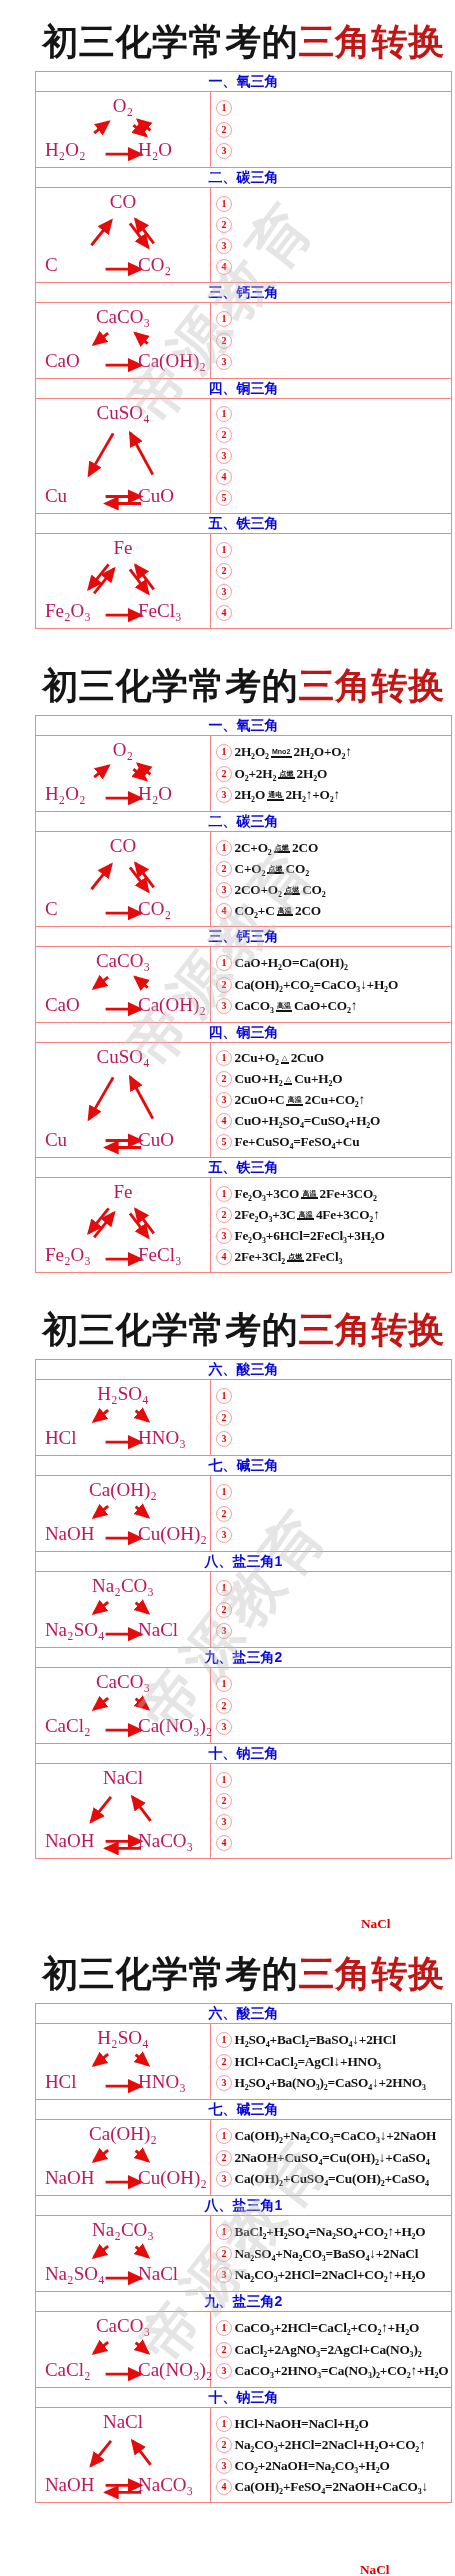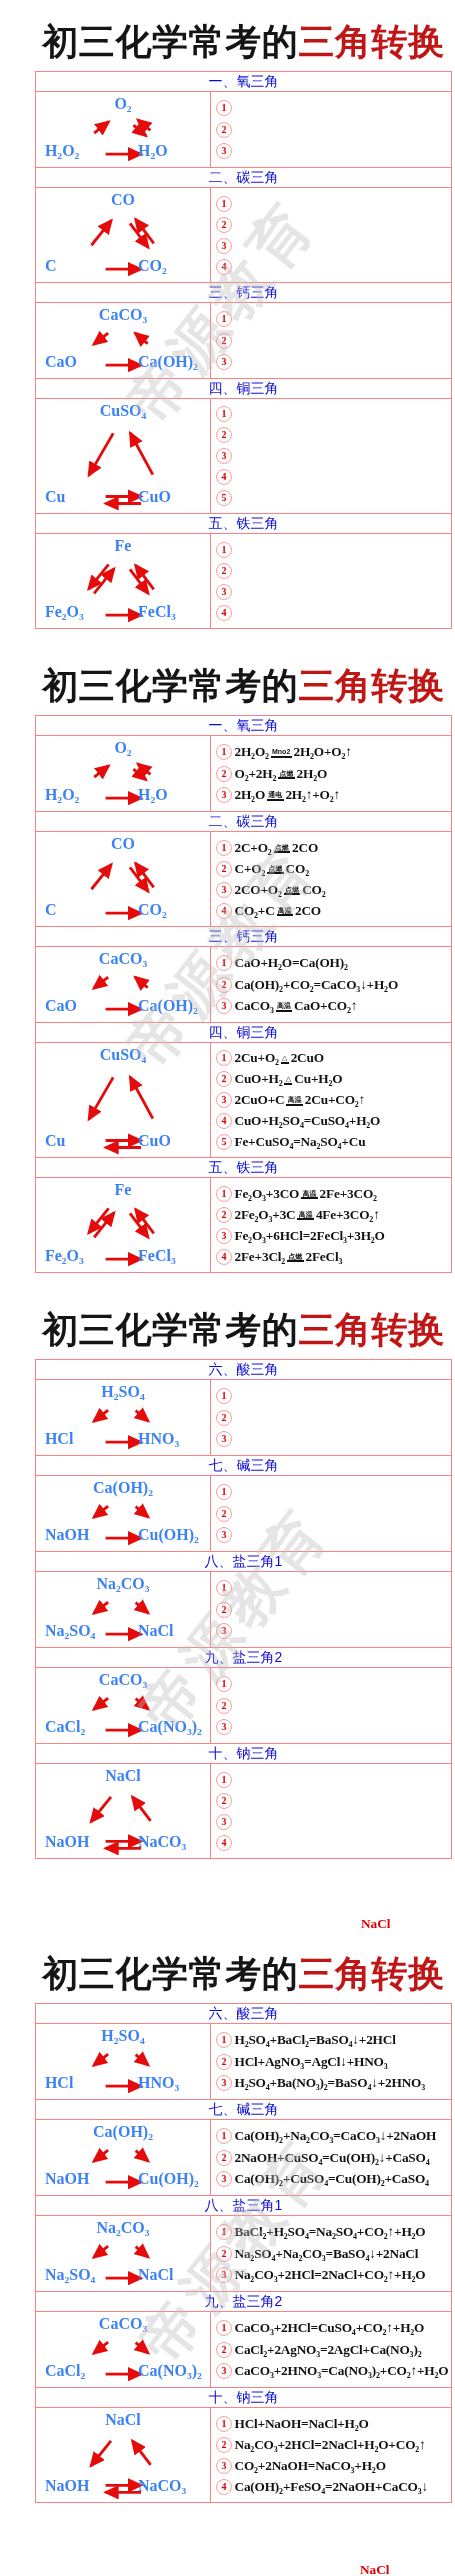--- a/index.html
+++ b/index.html
@@ -13,31 +13,31 @@
     font-size:36px;font-weight:900;letter-spacing:0.6px;line-height:1.1;white-space:nowrap;
   }
   .t-black{color:#151515;}
   .t-red{color:#c11616;}
   .sheet{
     position:absolute;left:19px;top:71px;width:415px;
     border:1.3px solid #f98383;background:#ffffff;
   }
   .row-header{
     height:19px;line-height:19px;text-align:center;
-    color:#0b0bd9;font-weight:normal;font-size:14px;
+    color:#0b0bd9;font-weight:bold;font-size:14px;
     border-top:1.3px solid #f98383;border-bottom:1.3px solid #f98383;
     background:#ffffff;
   }
   .sheet > .row-header:first-child{border-top:none;}
   .row-content{display:flex;background:#ffffff;}
   .tri-cell{width:174px;flex:none;position:relative;border-right:1.3px solid #f98383;}
   .tri-svg{position:absolute;left:0;top:0;}
   .tlab{
     position:absolute;font-family:"Liberation Serif","DejaVu Serif",serif;
-    font-weight:bold;font-size:16px;color:#3b82f6;white-space:nowrap;line-height:1;
+    font-weight:normal;font-size:19px;color:#be185d;white-space:nowrap;line-height:1;
   }
   .tlab.top{left:50%;transform:translateX(-50%);top:3.8px;}
   .tlab.bl{left:8.9px;bottom:7.6px;}
   .tlab.br{left:102px;bottom:7.6px;}
   .eq-cell{
     flex:1;display:flex;flex-direction:column;justify-content:space-evenly;
     padding:2.5px 1.3px 2.5px 5px;min-width:0;
   }
   .eq-line{display:flex;align-items:center;gap:2.5px;}
   .circ{
@@ -336,21 +336,21 @@
             <div class="eq-line">
               <span class="circ">3</span>
               <span class="eq">2CuO+C<span class="cond">高温</span>2Cu+CO₂↑</span>
             </div>
             <div class="eq-line">
               <span class="circ">4</span>
               <span class="eq">CuO+H₂SO₄=CuSO₄+H₂O</span>
             </div>
             <div class="eq-line">
               <span class="circ">5</span>
-              <span class="eq">Fe+CuSO₄=Na₂SO₄+Cu</span>
+              <span class="eq">Fe+CuSO₄=FeSO₄+Cu</span>
             </div>
           </div>
         </div>
         <div class="row-header">五、铁三角</div>
         <div class="row-content" style="height: 94px;">
           <div class="tri-cell">
             <svg width="174" height="94" class="tri-svg" viewBox="0 0 275 148">
               <line x1="91.84082761487136" y1="93.63622454130217" x2="123.35531032823238" y2="54.48186723076272" stroke="#e50b0b" stroke-width="4.5" marker-end="url(#ah)"></line>
               <line x1="114.78618179034027" y1="47.584763773434915" x2="83.27169907697925" y2="86.73912108397437" stroke="#e50b0b" stroke-width="4.5" marker-end="url(#ah)"></line>
               <line x1="148.49990537435795" y1="55.65155678769023" x2="177.32895025641193" y2="93.78029356718096" stroke="#e50b0b" stroke-width="4.5" marker-end="url(#ah)"></line>
@@ -529,25 +529,25 @@
             <span class="tlab bl">HCl</span>
             <span class="tlab br">HNO₃</span>
           </div>
           <div class="eq-cell">
             <div class="eq-line">
               <span class="circ">1</span>
               <span class="eq">H₂SO₄+BaCl₂=BaSO₄↓+2HCl</span>
             </div>
             <div class="eq-line">
               <span class="circ">2</span>
-              <span class="eq">HCl+AgNO₃=AgCl↓+HNO₃</span>
-            </div>
-            <div class="eq-line">
-              <span class="circ">3</span>
-              <span class="eq">H₂SO₄+Ba(NO₃)₂=BaSO₄↓+2HNO₃</span>
+              <span class="eq">HCl+CaCl₂=AgCl↓+HNO₃</span>
+            </div>
+            <div class="eq-line">
+              <span class="circ">3</span>
+              <span class="eq">H₂SO₄+Ba(NO₃)₂=CaSO₄↓+2HNO₃</span>
             </div>
           </div>
         </div>
         <div class="row-header">七、碱三角</div>
         <div class="row-content" style="height: 75px;">
           <div class="tri-cell">
             <svg width="174" height="75" class="tri-svg" viewBox="0 0 275 118">
               <line x1="114.006233177629" y1="47.32842234489836" x2="91.20827515014346" y2="65.29044988170516" stroke="#e50b0b" stroke-width="4.5" marker-end="url(#ah)"></line>
               <line x1="157.4533632075222" y1="47.99314333534119" x2="177.3128283356036" y2="64.64946892663528" stroke="#e50b0b" stroke-width="4.5" marker-end="url(#ah)"></line>
               <line x1="110" y1="98" x2="166" y2="98" stroke="#e50b0b" stroke-width="4.5" marker-end="url(#ah)"></line>
@@ -606,21 +606,21 @@
               <line x1="157.4533632075222" y1="47.99314333534119" x2="177.3128283356036" y2="64.64946892663528" stroke="#e50b0b" stroke-width="4.5" marker-end="url(#ah)"></line>
               <line x1="110" y1="98" x2="166" y2="98" stroke="#e50b0b" stroke-width="4.5" marker-end="url(#ah)"></line>
             </svg>
             <span class="tlab top">CaCO₃</span>
             <span class="tlab bl">CaCl₂</span>
             <span class="tlab br">Ca(NO₃)₂</span>
           </div>
           <div class="eq-cell">
             <div class="eq-line">
               <span class="circ">1</span>
-              <span class="eq">CaCO₃+2HCl=CuSO₄+CO₂↑+H₂O</span>
+              <span class="eq">CaCO₃+2HCl=CaCl₂+CO₂↑+H₂O</span>
             </div>
             <div class="eq-line">
               <span class="circ">2</span>
               <span class="eq">CaCl₂+2AgNO₃=2AgCl+Ca(NO₃)₂</span>
             </div>
             <div class="eq-line">
               <span class="circ">3</span>
               <span class="eq">CaCO₃+2HNO₃=Ca(NO₃)₂+CO₂↑+H₂O</span>
             </div>
           </div>
@@ -642,21 +642,21 @@
             <div class="eq-line">
               <span class="circ">1</span>
               <span class="eq">HCl+NaOH=NaCl+H₂O</span>
             </div>
             <div class="eq-line">
               <span class="circ">2</span>
               <span class="eq">Na₂CO₃+2HCl=2NaCl+H₂O+CO₂↑</span>
             </div>
             <div class="eq-line">
               <span class="circ">3</span>
-              <span class="eq">CO₂+2NaOH=NaCO₃+H₂O</span>
+              <span class="eq">CO₂+2NaOH=Na₂CO₃+H₂O</span>
             </div>
             <div class="eq-line">
               <span class="circ">4</span>
               <span class="eq">Ca(OH)₂+FeSO₄=2NaOH+CaCO₃↓</span>
             </div>
           </div>
         </div>
       </div>
       <div class="wm" style="left: 108px; top: 399px;">帝源教育</div>
       <div class="stray" style="left: 344px; top: 630px;">NaCl</div>

